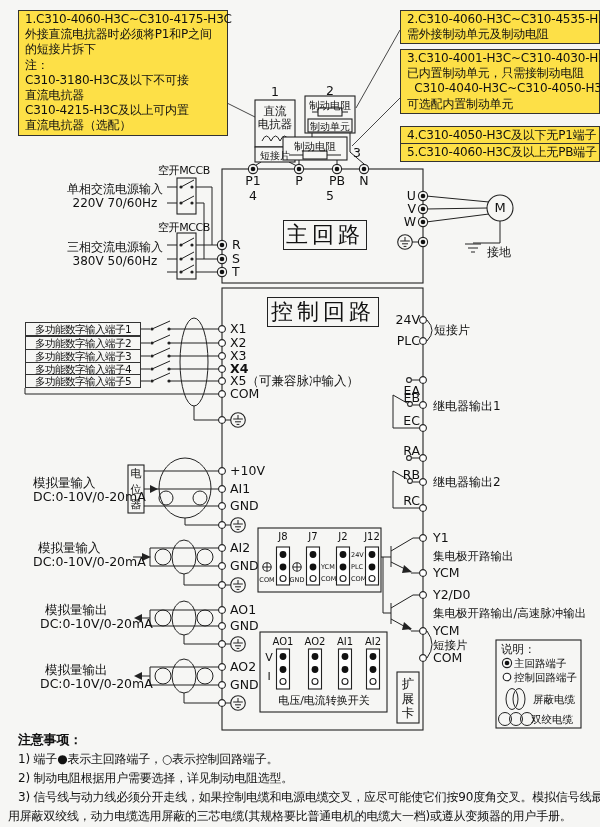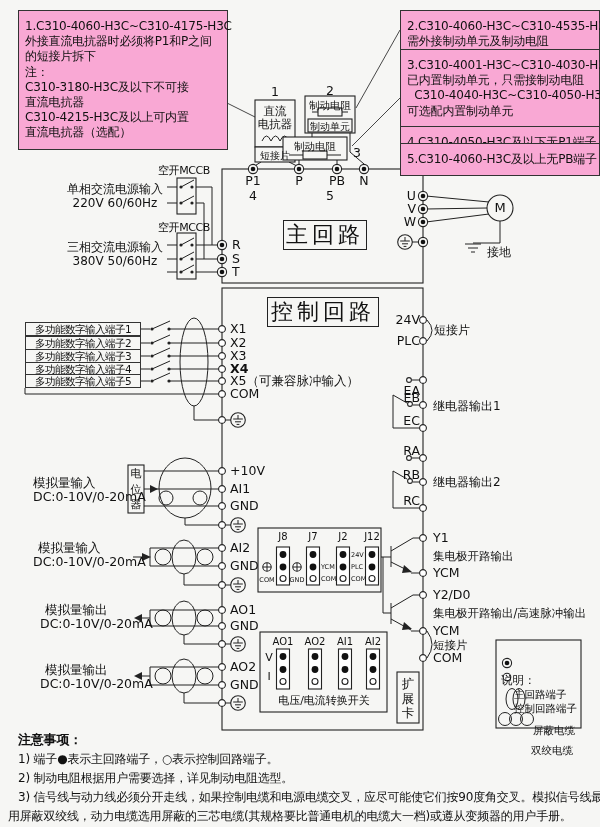--- a/index.html
+++ b/index.html
@@ -9,30 +9,30 @@
   .w{stroke:#222;fill:none;stroke-width:1;}
   .thin{stroke:#333;fill:none;stroke-width:0.9;}
   .bx{fill:#f6f6f4;stroke:#222;stroke-width:1.1;}
   .sm{fill:#f6f6f4;stroke:#222;stroke-width:1.1;}
   .sd{fill:#111;stroke:none;}
   .sc{fill:#fff;stroke:#222;stroke-width:1.1;}
   .dot{fill:#222;stroke:none;}
   .lbl{position:absolute;font-size:12.5px;line-height:14px;white-space:pre;}
   .ctr{text-align:center;}
   .rt{text-align:right;}
-  .nbox{position:absolute;border:1.3px solid #333;background:#f9a8d4;
-        font-size:12px;letter-spacing:-0.2px;padding:8px 6px;}
+  .nbox{position:absolute;border:1.3px solid #333;background:#fde047;
+        font-size:12px;letter-spacing:-0.2px;padding:1px 6px;}
   .nbox .line{white-space:pre;line-height:15.2px;}
   .tbox{position:absolute;border:1.5px solid #222;background:#f6f6f4;
         font-size:22px;letter-spacing:4px;text-align:center;line-height:28px;}
   .dlbl{position:absolute;width:114px;height:12px;border:1px solid #333;background:#f6f6f4;
         font-size:10.5px;line-height:12px;text-align:center;white-space:pre;letter-spacing:-0.5px;}
   .tiny{position:absolute;font-size:6.5px;line-height:8px;white-space:pre;}
   .jl{position:absolute;font-size:10px;line-height:11px;text-align:center;white-space:pre;}
-  .leg{position:absolute;font-size:10.5px;line-height:12px;white-space:pre;margin-top:31px;}
+  .leg{position:absolute;font-size:10.5px;line-height:12px;white-space:pre;}
   .note{position:absolute;font-size:12px;line-height:16px;white-space:pre;letter-spacing:-0.2px;}
   .vtext{position:absolute;word-break:break-all;text-align:center;}
 </style>
 </head>
 <body>
 
 <div class="stage">
 
 <svg width="600" height="827" viewBox="0 0 600 827">
   <defs>
@@ -311,21 +311,21 @@
 <div class="lbl ctr" style="left:255px;top:149px;width:40px;font-size:10px;">短接片</div>
 <div class="lbl ctr" style="left:322px;top:84px;width:16px;">2</div>
 <div class="lbl ctr" style="left:305px;top:98px;width:50px;font-size:10.5px;">制动电阻</div>
 <div class="lbl ctr" style="left:308px;top:120px;width:44px;font-size:10px;">制动单元</div>
 <div class="lbl ctr" style="left:285px;top:139px;width:60px;font-size:10.5px;">制动电阻</div>
 <div class="lbl" style="left:353px;top:146px;width:14px;">3</div>
 
 <div class="lbl ctr" style="left:152px;top:164px;width:64px;font-size:11px;letter-spacing:-0.4px;">空开MCCB</div>
 <div class="lbl ctr" style="left:152px;top:221px;width:64px;font-size:11px;letter-spacing:-0.4px;">空开MCCB</div>
 <div class="lbl ctr" style="left:47px;top:182px;width:136px;font-size:12px;">单相交流电源输入</div>
-<div class="lbl ctr" style="left:47px;top:196px;width:136px;font-size:12px;">220V 60/60Hz</div>
+<div class="lbl ctr" style="left:47px;top:196px;width:136px;font-size:12px;">220V 70/60Hz</div>
 <div class="lbl ctr" style="left:47px;top:240px;width:136px;font-size:12px;">三相交流电源输入</div>
 <div class="lbl ctr" style="left:47px;top:254px;width:136px;font-size:12px;">380V 50/60Hz</div>
 
 <div class="lbl ctr" style="left:241px;top:174px;width:24px;">P1</div>
 <div class="lbl ctr" style="left:241px;top:189px;width:24px;">4</div>
 <div class="lbl ctr" style="left:287px;top:174px;width:24px;">P</div>
 <div class="lbl ctr" style="left:325px;top:174px;width:24px;">PB</div>
 <div class="lbl ctr" style="left:318px;top:189px;width:24px;">5</div>
 <div class="lbl ctr" style="left:352px;top:174px;width:24px;">N</div>
 <div class="lbl" style="left:232px;top:238px;width:16px;">R</div>

